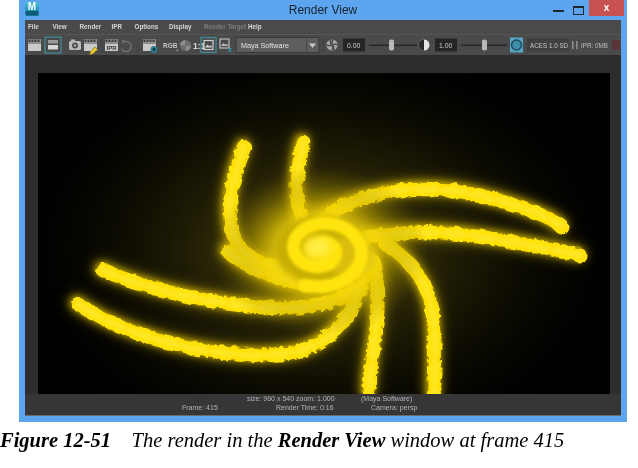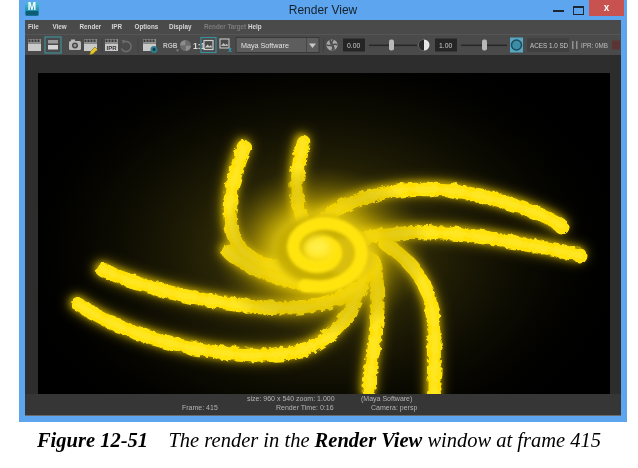--- a/index.html
+++ b/index.html
@@ -25,21 +25,21 @@
   
   .tbar{position:absolute;left:0;top:14px;width:100%;height:21px;background:#4a4a4a;
         border-top:1px solid #555;}
   
   .vp{position:absolute;left:0;top:35px;width:596px;height:339px;background:#2d2d2d;}
   .render{position:absolute;left:13px;top:18px;width:572px;height:321px;background:#000;}
   
   .status{position:absolute;left:0;top:374px;width:596px;height:21px;background:#363636;
           border-bottom:1px solid #6a6a6a;}
   .status div{position:absolute;font-size:7px;color:#b4b4b4;white-space:pre;}
-  .caption{position:absolute;left:0;top:429px;width:638px;text-align:center;
+  .caption{position:absolute;left:0;top:429px;width:638px;
            font-family:"Liberation Serif",serif;font-style:italic;font-size:20.5px;color:#000;}
 </style>
 </head>
 <body>
 <div class="win">
   <div class="ticon">
       <div class="m">M</div>
       <div class="sub"></div>
     </div>
   <div class="ttitle">Render View</div>

